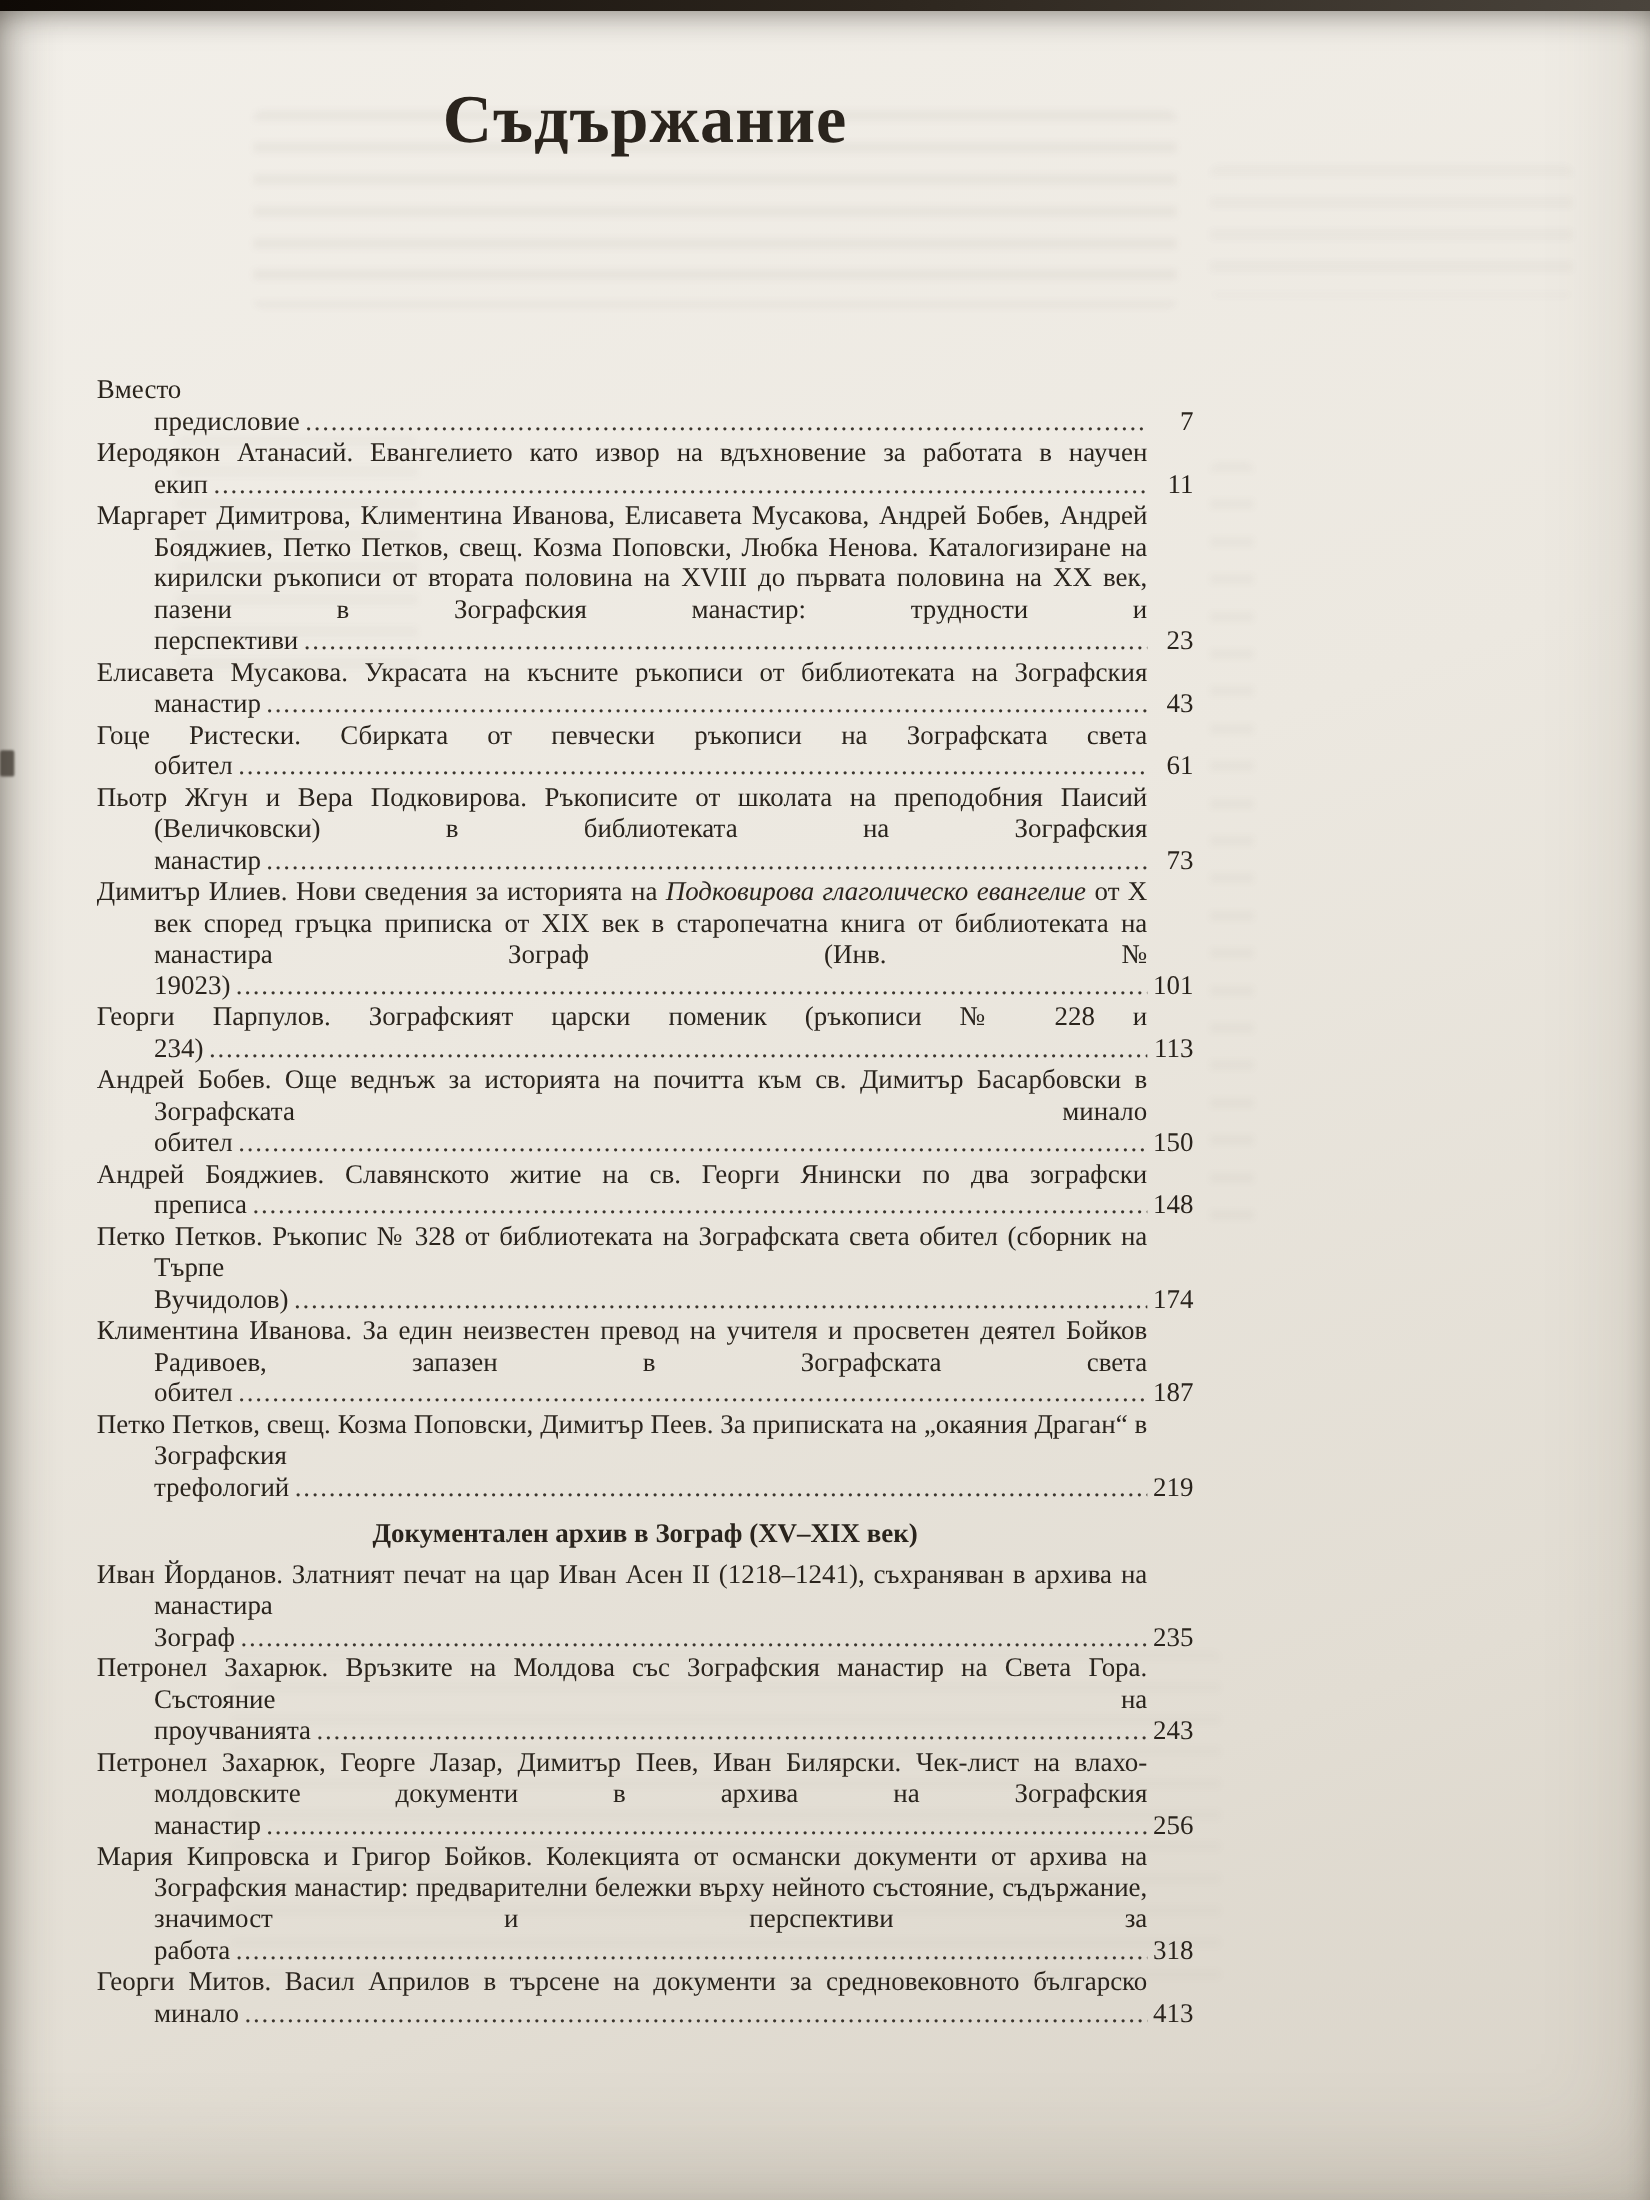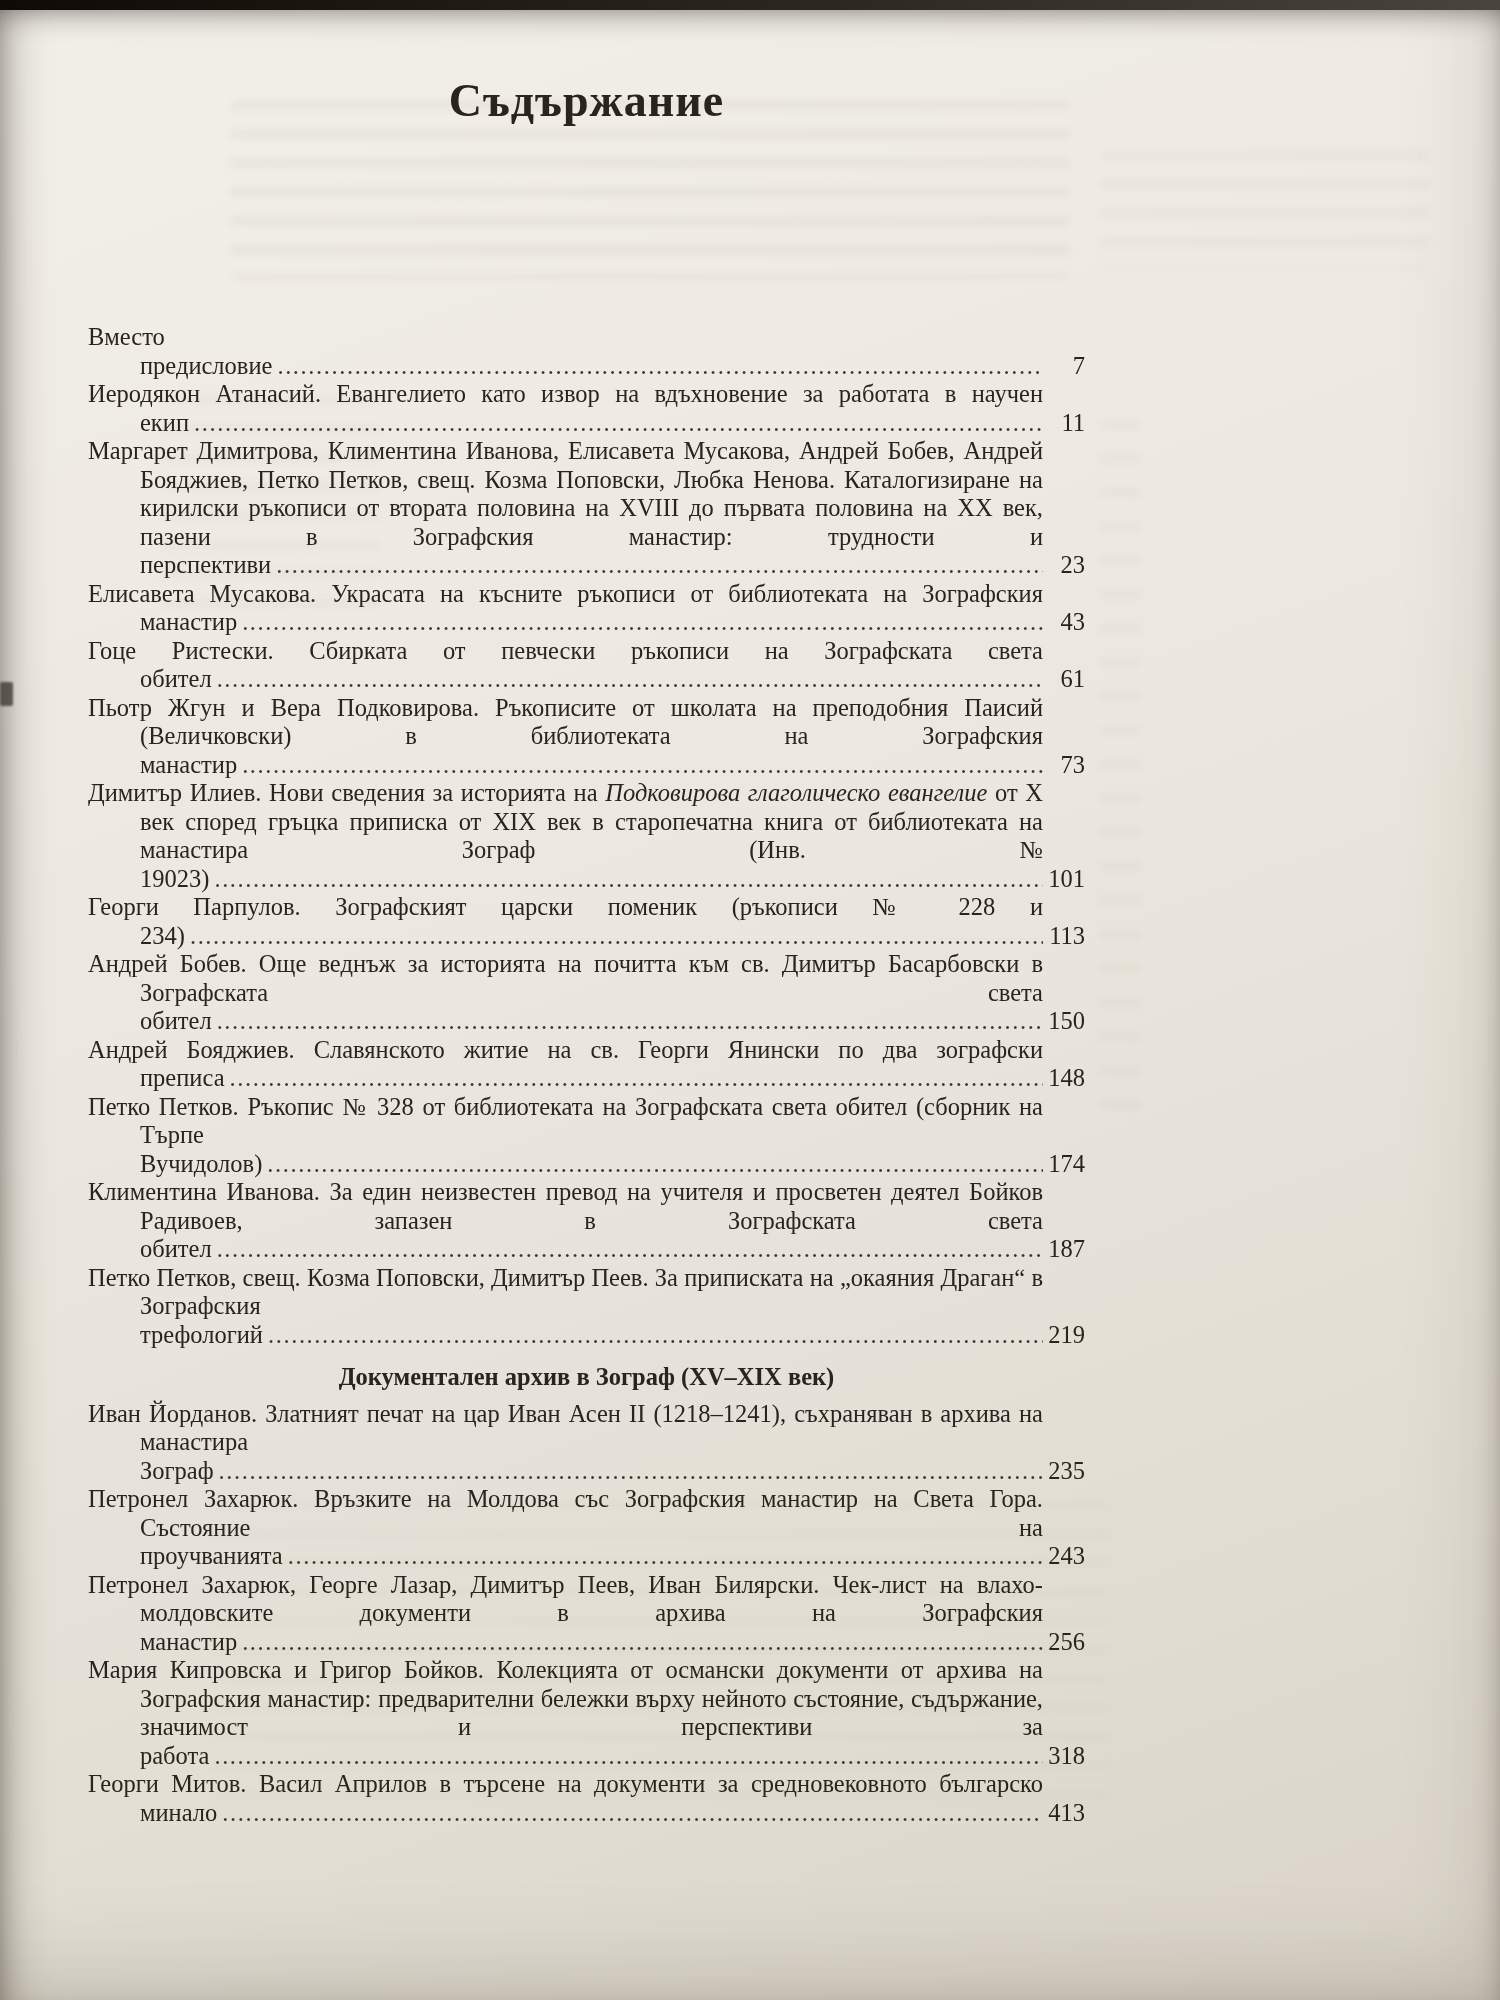--- a/index.html
+++ b/index.html
@@ -37,21 +37,21 @@
   .ghost-d{left:1100px;top:420px;width:40px;height:700px;opacity:.35;
     background:repeating-linear-gradient(180deg,rgba(112,104,93,0.12) 0 9px,rgba(0,0,0,0) 9px 34px);}
   .ghost-e{left:210px;top:1500px;width:900px;height:320px;opacity:.22;}
   .edge-mark{
     position:absolute;left:0;top:682px;width:13px;height:24px;
     background:#3a332b;border-radius:2px;opacity:.75;filter:blur(1px);
   }
   .content{position:absolute;left:88px;top:0;width:997px;color:var(--ink);}
   .title{
     margin:74px 0 0;text-align:center;
-    font-size:46px;font-weight:bold;letter-spacing:1px;color:var(--ink);
+    font-size:62px;font-weight:bold;letter-spacing:1px;color:var(--ink);
   }
   #toc{margin-top:196px;font-size:24.5px;line-height:28.5px;}
   .section-heading{
     text-align:center;font-weight:bold;margin:14px 0 8px;color:var(--ink);
   }
   .entry{position:relative;margin:0;}
   .entry-inner{
     margin-right:42px;overflow:hidden;
     text-align:justify;
     padding-left:52px;text-indent:-52px;
@@ -107,21 +107,21 @@
           </div>
           <div class="entry">
             <div class="entry-inner"><span class="txt"><span>Димитър Илиев. Нови сведения за историята на </span><span class="it">Подковирова глаголическо евангелие</span><span> от X век според гръцка приписка от XIX век в старопечатна книга от библиотеката на манастира Зограф (Инв. № 19023)</span></span><span class="dots"></span></div>
             <span class="num">101</span>
           </div>
           <div class="entry">
             <div class="entry-inner"><span class="txt"><span>Георги Парпулов. Зографският царски поменик (ръкописи № 228 и 234)</span></span><span class="dots"></span></div>
             <span class="num">113</span>
           </div>
           <div class="entry">
-            <div class="entry-inner"><span class="txt"><span>Андрей Бобев. Още веднъж за историята на почитта към св. Димитър Басарбовски в Зографската света обител</span></span><span class="dots"></span></div>
+            <div class="entry-inner"><span class="txt"><span>Андрей Бобев. Още веднъж за историята на почитта към св. Димитър Басарбовски в Зографската минало обител</span></span><span class="dots"></span></div>
             <span class="num">150</span>
           </div>
           <div class="entry">
             <div class="entry-inner"><span class="txt"><span>Андрей Бояджиев. Славянското житие на св. Георги Янински по два зографски преписа</span></span><span class="dots"></span></div>
             <span class="num">148</span>
           </div>
           <div class="entry">
             <div class="entry-inner"><span class="txt"><span>Петко Петков. Ръкопис № 328 от библиотеката на Зографската света обител (сборник на Търпе Вучидолов)</span></span><span class="dots"></span></div>
             <span class="num">174</span>
           </div>

